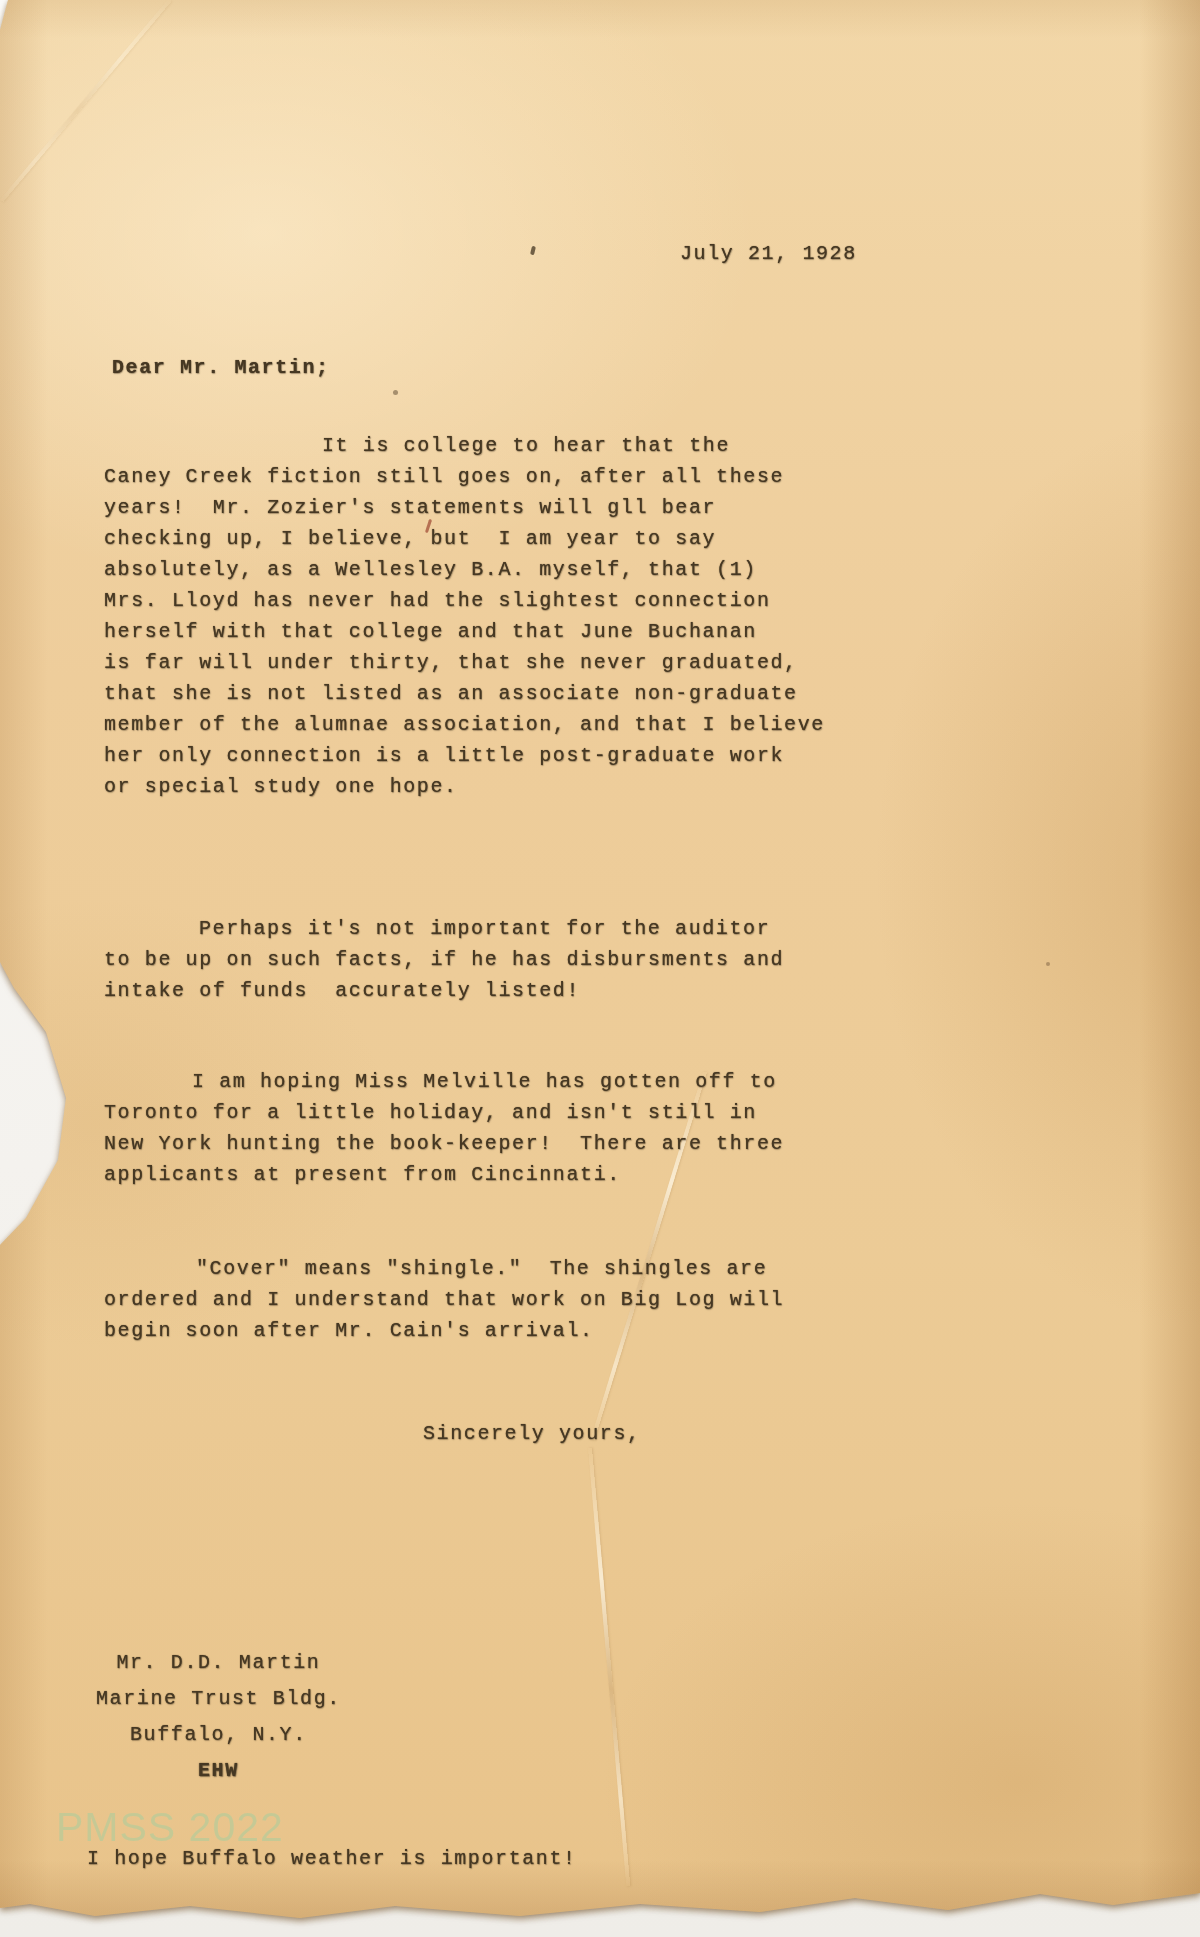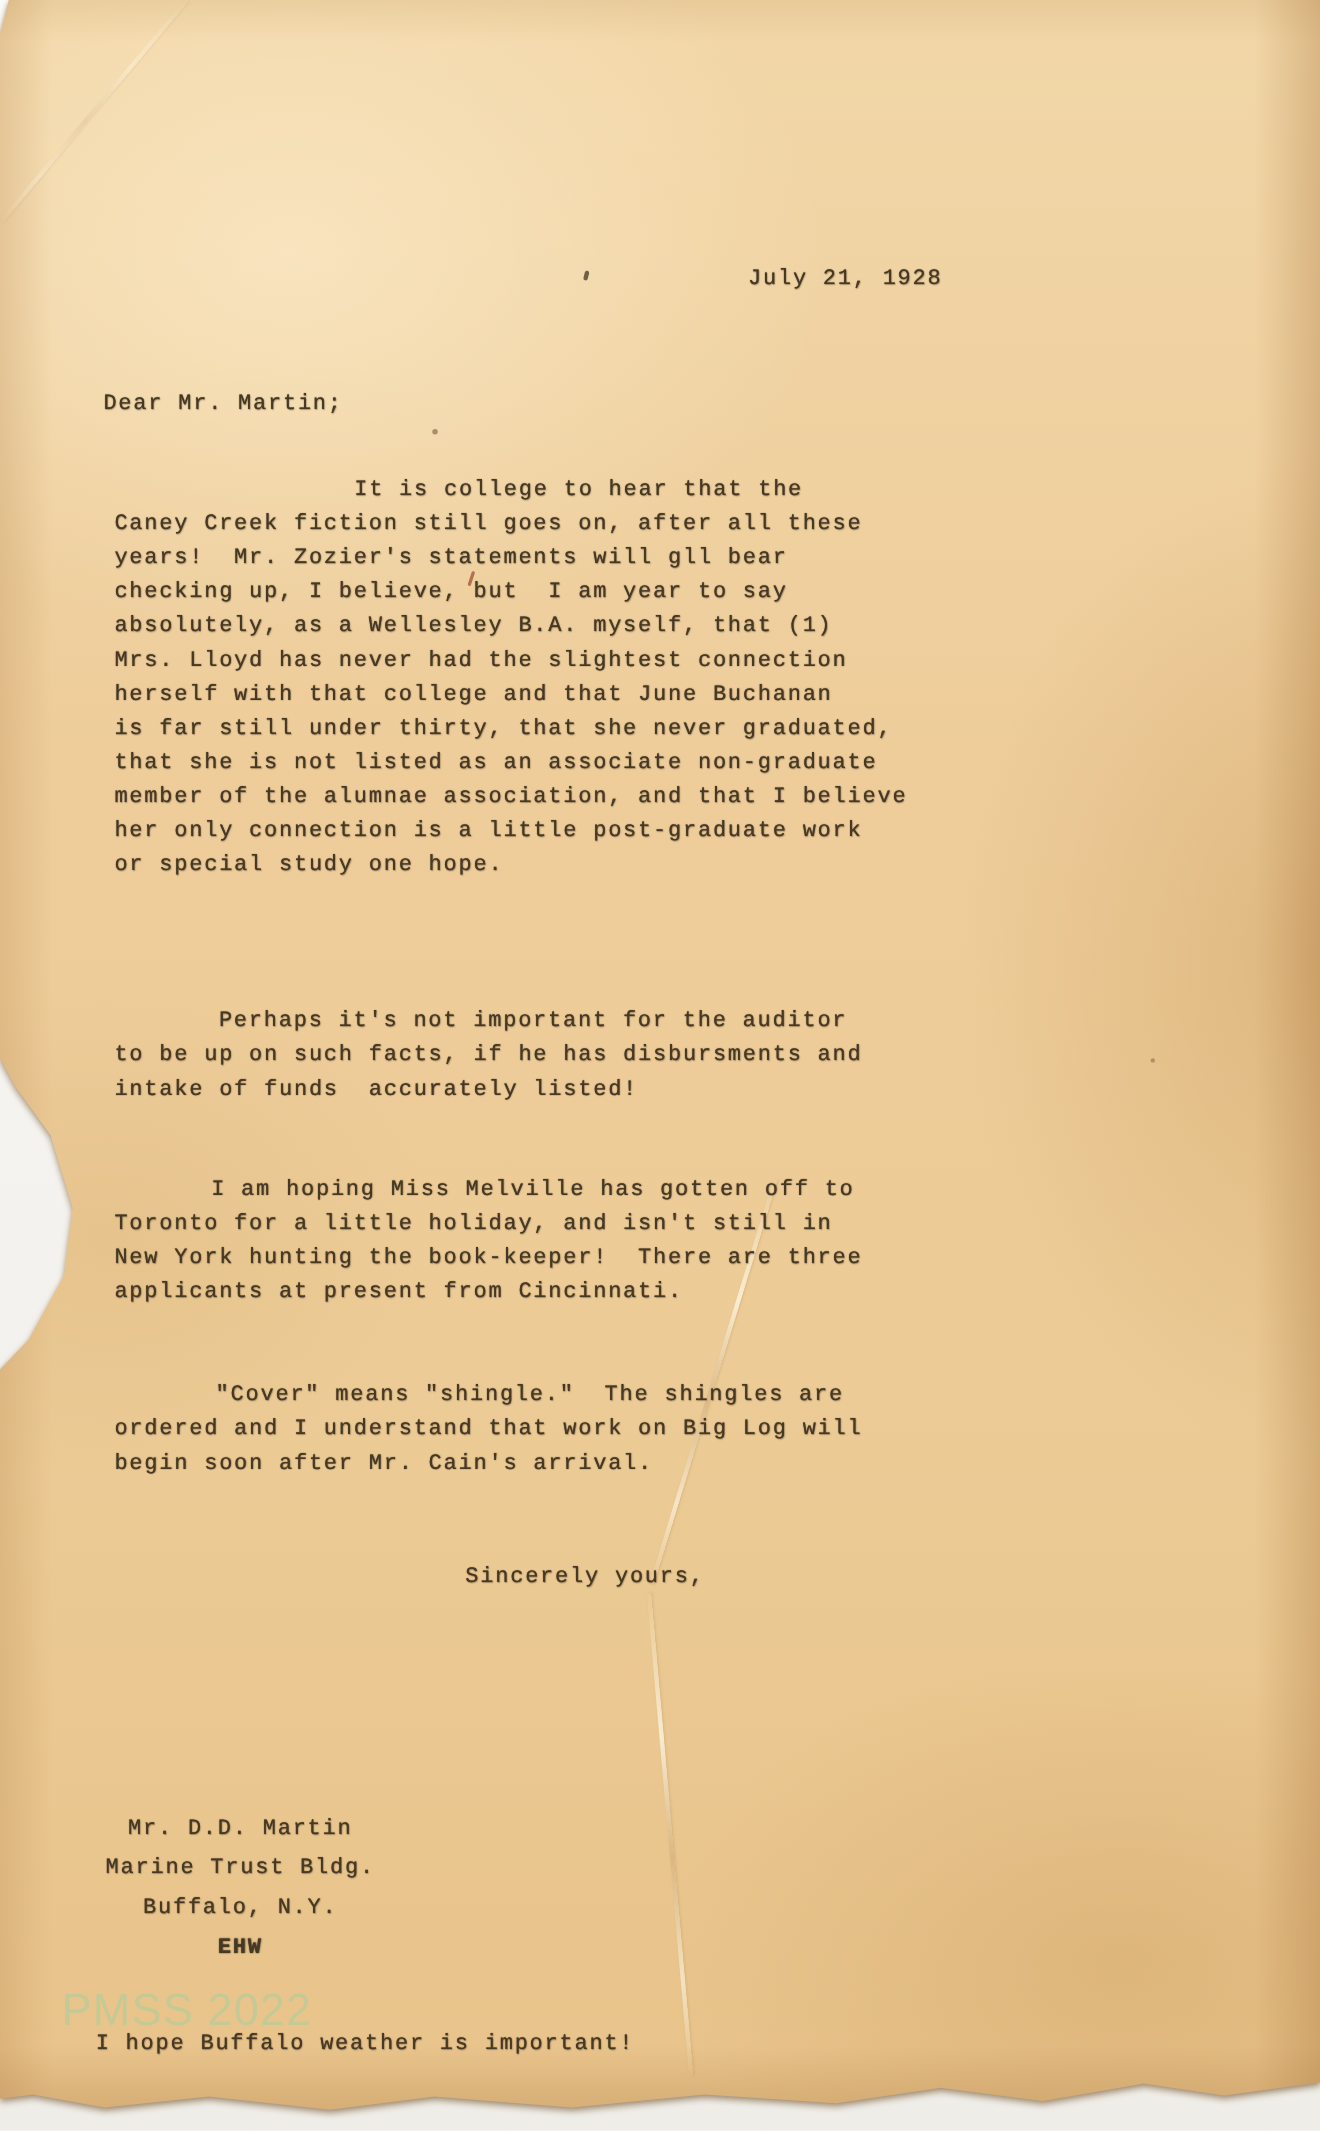--- a/index.html
+++ b/index.html
@@ -79,31 +79,31 @@
     <div class="crease crease-3"></div>
     <div class="speck speck-a"></div>
     <div class="speck speck-b"></div>
     <div class="speck speck-c"></div>
     <div class="speck speck-d"></div>
 
     <div class="text-layer">
 
       <div class="tw" style="left:680px; top:238px;">July 21, 1928</div>
 
-      <div class="tw" style="left:94px; top:352px;">Dear Mr. Martin;</div>
+      <div class="tw" style="left:112px; top:352px;font-weight:bold;">Dear Mr. Martin;</div>
 
       <div class="tw para p1" style="left:104px; top:430px;">
         <div class="line">It is college to hear that the</div>
         <div class="line">Caney Creek fiction still goes on, after all these</div>
         <div class="line">years!  Mr. Zozier's statements will gll bear</div>
         <div class="line">checking up, I believe, but  I am year to say</div>
         <div class="line">absolutely, as a Wellesley B.A. myself, that (1)</div>
         <div class="line">Mrs. Lloyd has never had the slightest connection</div>
         <div class="line">herself with that college and that June Buchanan</div>
-        <div class="line">is far still under thirty, that she never graduated,</div>
+        <div class="line">is far will under thirty, that she never graduated,</div>
         <div class="line">that she is not listed as an associate non-graduate</div>
         <div class="line">member of the alumnae association, and that I believe</div>
         <div class="line">her only connection is a little post-graduate work</div>
         <div class="line">or special study one hope.</div>
       </div>
 
       <div class="tw para p2" style="left:104px; top:913px;">
         <div class="line">Perhaps it's not important for the auditor</div>
         <div class="line">to be up on such facts, if he has disbursments and</div>
         <div class="line">intake of funds  accurately listed!</div>

